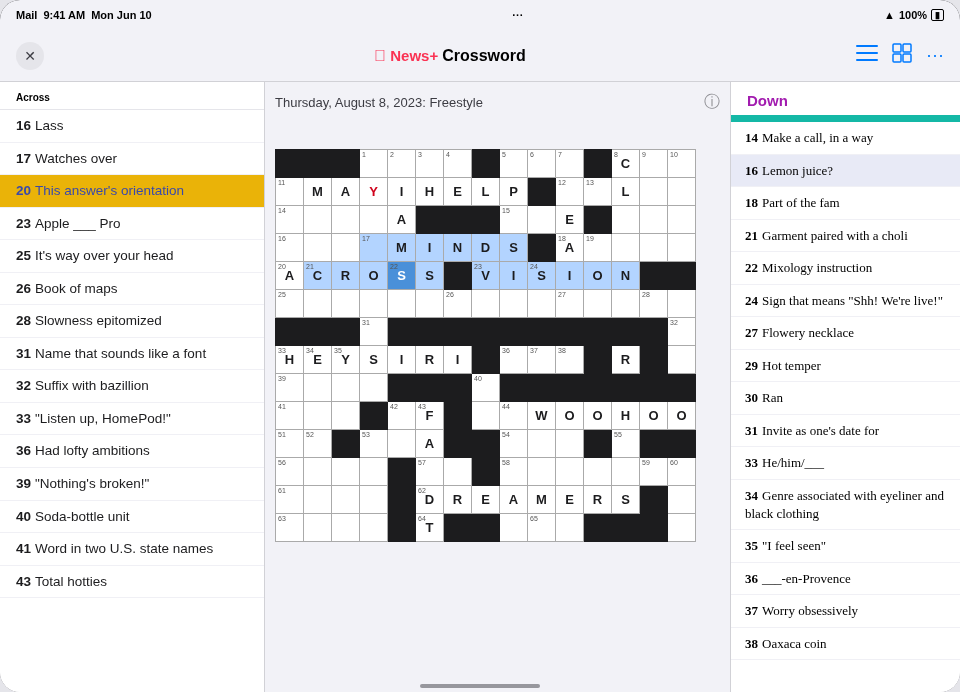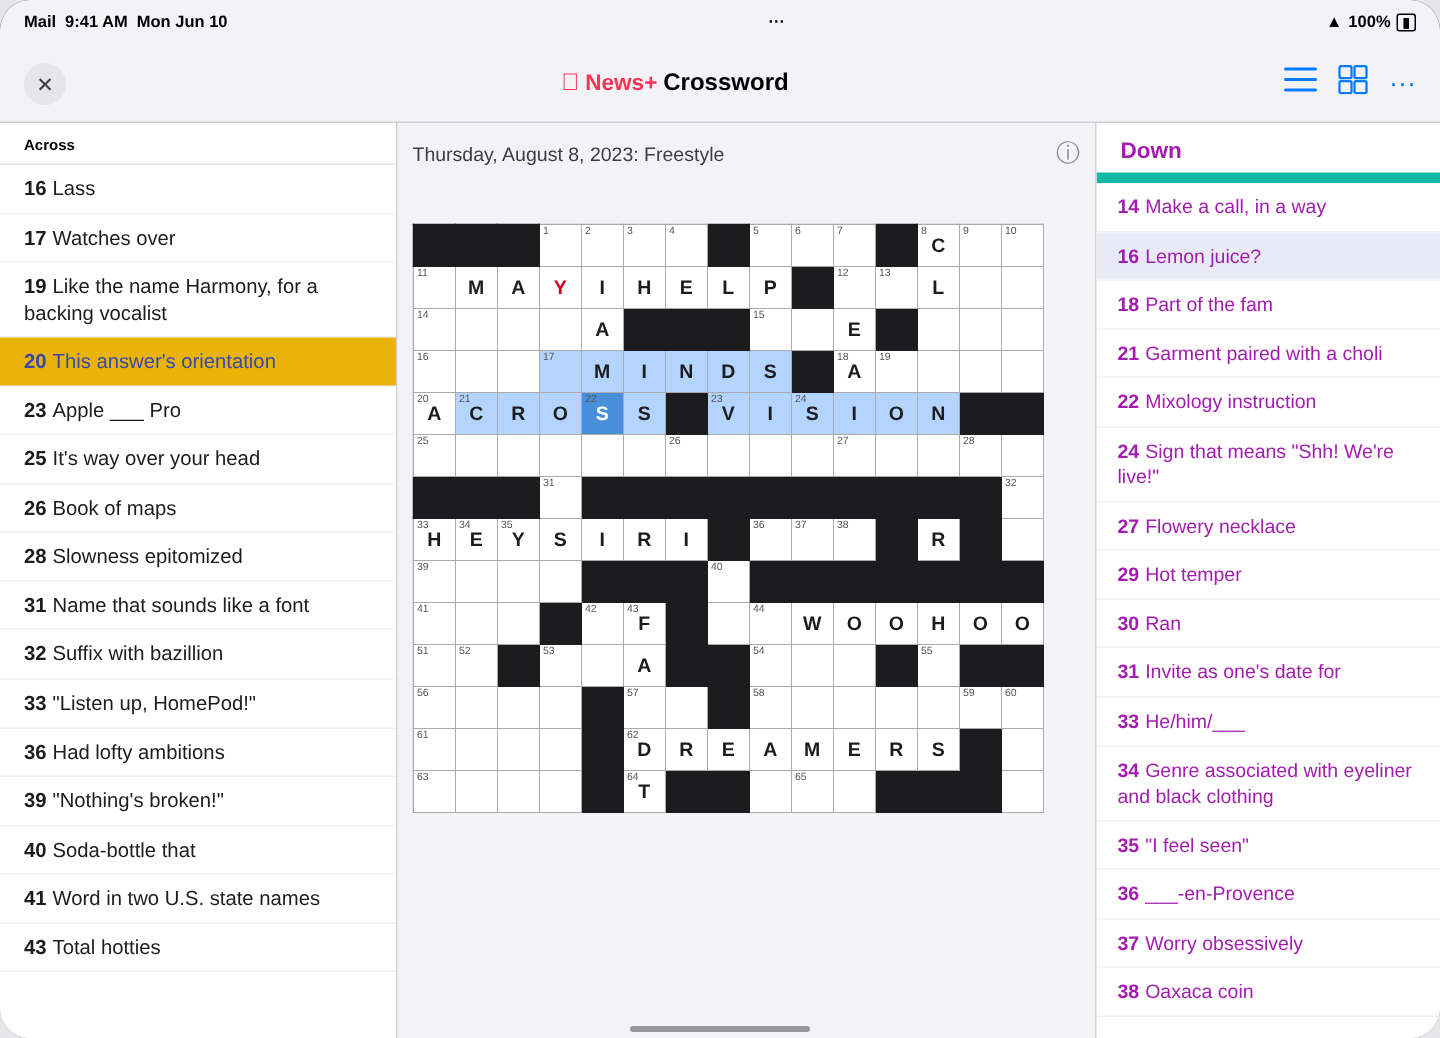--- a/index.html
+++ b/index.html
@@ -185,24 +185,25 @@
     .down-header {
       font-size: 15px;
       font-weight: 700;
       padding: 10px 16px 6px;
       color: #a21caf;
       border-bottom: 7px solid #14b8a6;
     }
     .down-clue-item {
       padding: 7px 14px;
       font-size: 13px;
-      color: #a21caf;
+      color: #000000;
       border-bottom: 1px solid #f0f0f5;
       cursor: pointer;
       line-height: 1.35;
+      font-family: Liberation Serif, serif;
     }
     .down-clue-item.active { background: #e8eaf6; }
     .down-clue-num { font-weight: 600; margin-right: 4px; }
 
     
     .home-indicator {
       position: absolute;
       bottom: 4px;
       left: 50%;
       transform: translateX(-50%);
@@ -280,23 +281,20 @@
   <div class="main-content">
 
     <div class="clues-panel">
       <div class="clues-header">Across</div>
       <div class="clue-item">
         <span class="clue-num">16</span><span>Lass</span>
       </div>
       <div class="clue-item">
         <span class="clue-num">17</span><span>Watches over</span>
       </div>
-      <div class="clue-item">
-        <span class="clue-num">19</span><span>Like the name Harmony, for a backing vocalist</span>
-      </div>
       <div class="clue-item active">
         <span class="clue-num">20</span><span>This answer's orientation</span>
       </div>
       <div class="clue-item">
         <span class="clue-num">23</span><span>Apple ___ Pro</span>
       </div>
       <div class="clue-item">
         <span class="clue-num">25</span><span>It's way over your head</span>
       </div>
       <div class="clue-item">
@@ -314,21 +312,21 @@
       <div class="clue-item">
         <span class="clue-num">33</span><span>"Listen up, HomePod!"</span>
       </div>
       <div class="clue-item">
         <span class="clue-num">36</span><span>Had lofty ambitions</span>
       </div>
       <div class="clue-item">
         <span class="clue-num">39</span><span>"Nothing's broken!"</span>
       </div>
       <div class="clue-item">
-        <span class="clue-num">40</span><span>Soda-bottle that</span>
+        <span class="clue-num">40</span><span>Soda-bottle unit</span>
       </div>
       <div class="clue-item">
         <span class="clue-num">41</span><span>Word in two U.S. state names</span>
       </div>
       <div class="clue-item">
         <span class="clue-num">43</span><span>Total hotties</span>
       </div>
     </div>
 
     <div class="grid-area">

